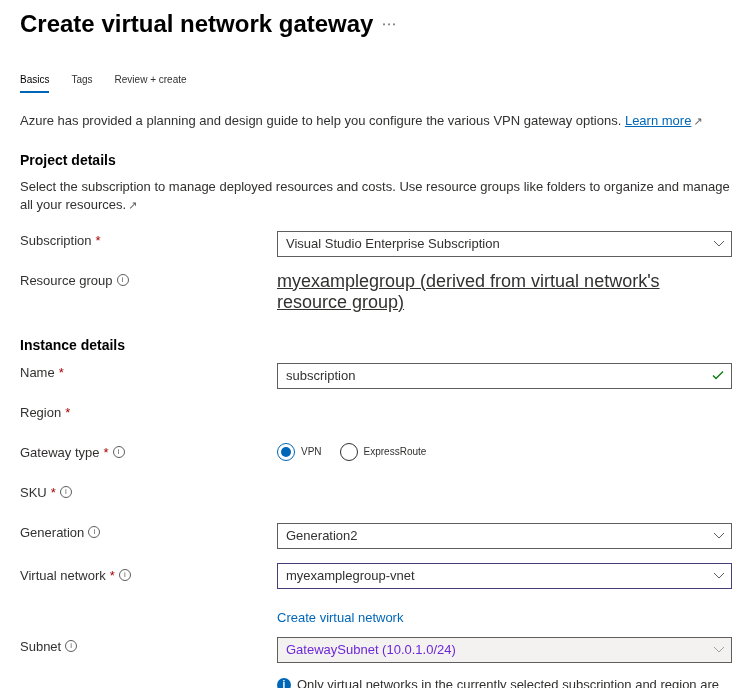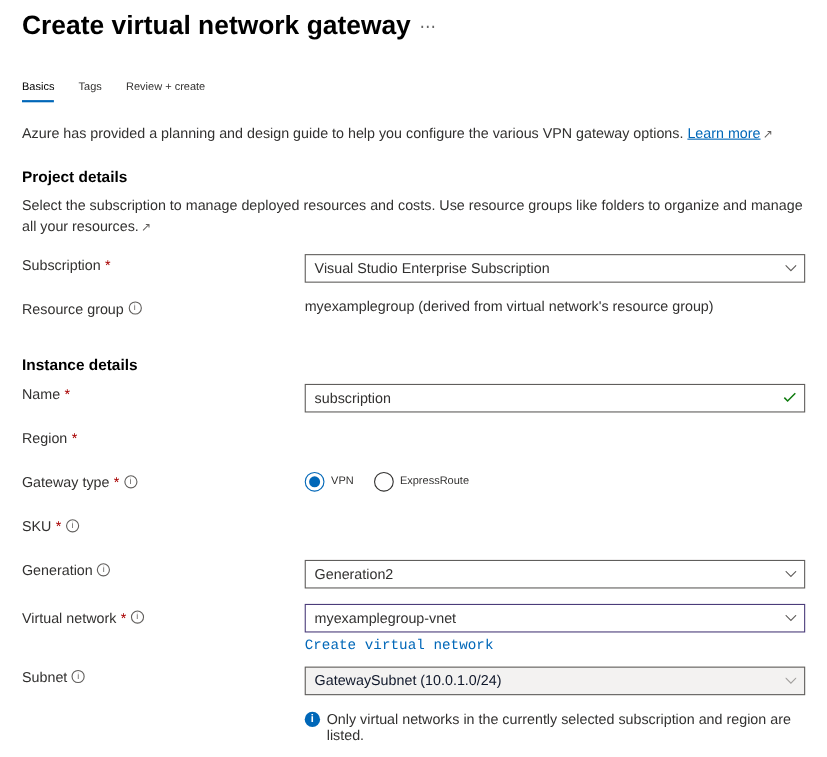--- a/index.html
+++ b/index.html
@@ -95,60 +95,59 @@
     font-family: inherit;
     background: #fff;
     position: relative;
     display:flex;
     align-items:center;
     cursor: pointer;
   }
   .select.highlight, .text-input.highlight { border-color: #4b3c7a; }
   .select.disabled {
     background: #f3f2f1;
-    color: #0f172a;
+    color: #6d28d9;
     cursor: default;
   }
   .chevron {
     position: absolute;
     right: 7px;
     top: 50%;
     transform: translateY(-50%);
     pointer-events:none;
   }
   .chevron svg { display:block; }
   .check {
     position: absolute;
     right: 7px;
     top: 50%;
     transform: translateY(-50%);
     color: #107c10;
   }
-  .readonly-text { font-size:13px; color:#323130; }
+  .readonly-text { font-size:18px; color:#323130;text-decoration:underline; }
   .radio-group { display:flex; gap:18px; align-items:center; }
   .radio {
     display:flex; align-items:center; gap:6px;
     font-size:10px; cursor:pointer;
   }
   .radio-circle {
     width:18px; height:18px; border-radius:50%;
     border:1px solid #323130;
     display:flex; align-items:center; justify-content:center;
     background:#fff;
   }
   .radio-circle.sel { border-color:#0067b8; }
   .radio-dot {
     width:10px; height:10px; border-radius:50%; background:#0067b8;
   }
   .sub-link {
     font-size:13px;
     color:#0067b8;
-    margin-top:4px;
+    margin-top:21px;
     cursor:pointer;
-    font-family:Liberation Mono, monospace;
   }
   .info-row {
     display:flex;
     align-items:flex-start;
     gap:6px;
     font-size:13px;
     color:#323130;
     margin-left:257px;
     margin-top:4px;
   }

